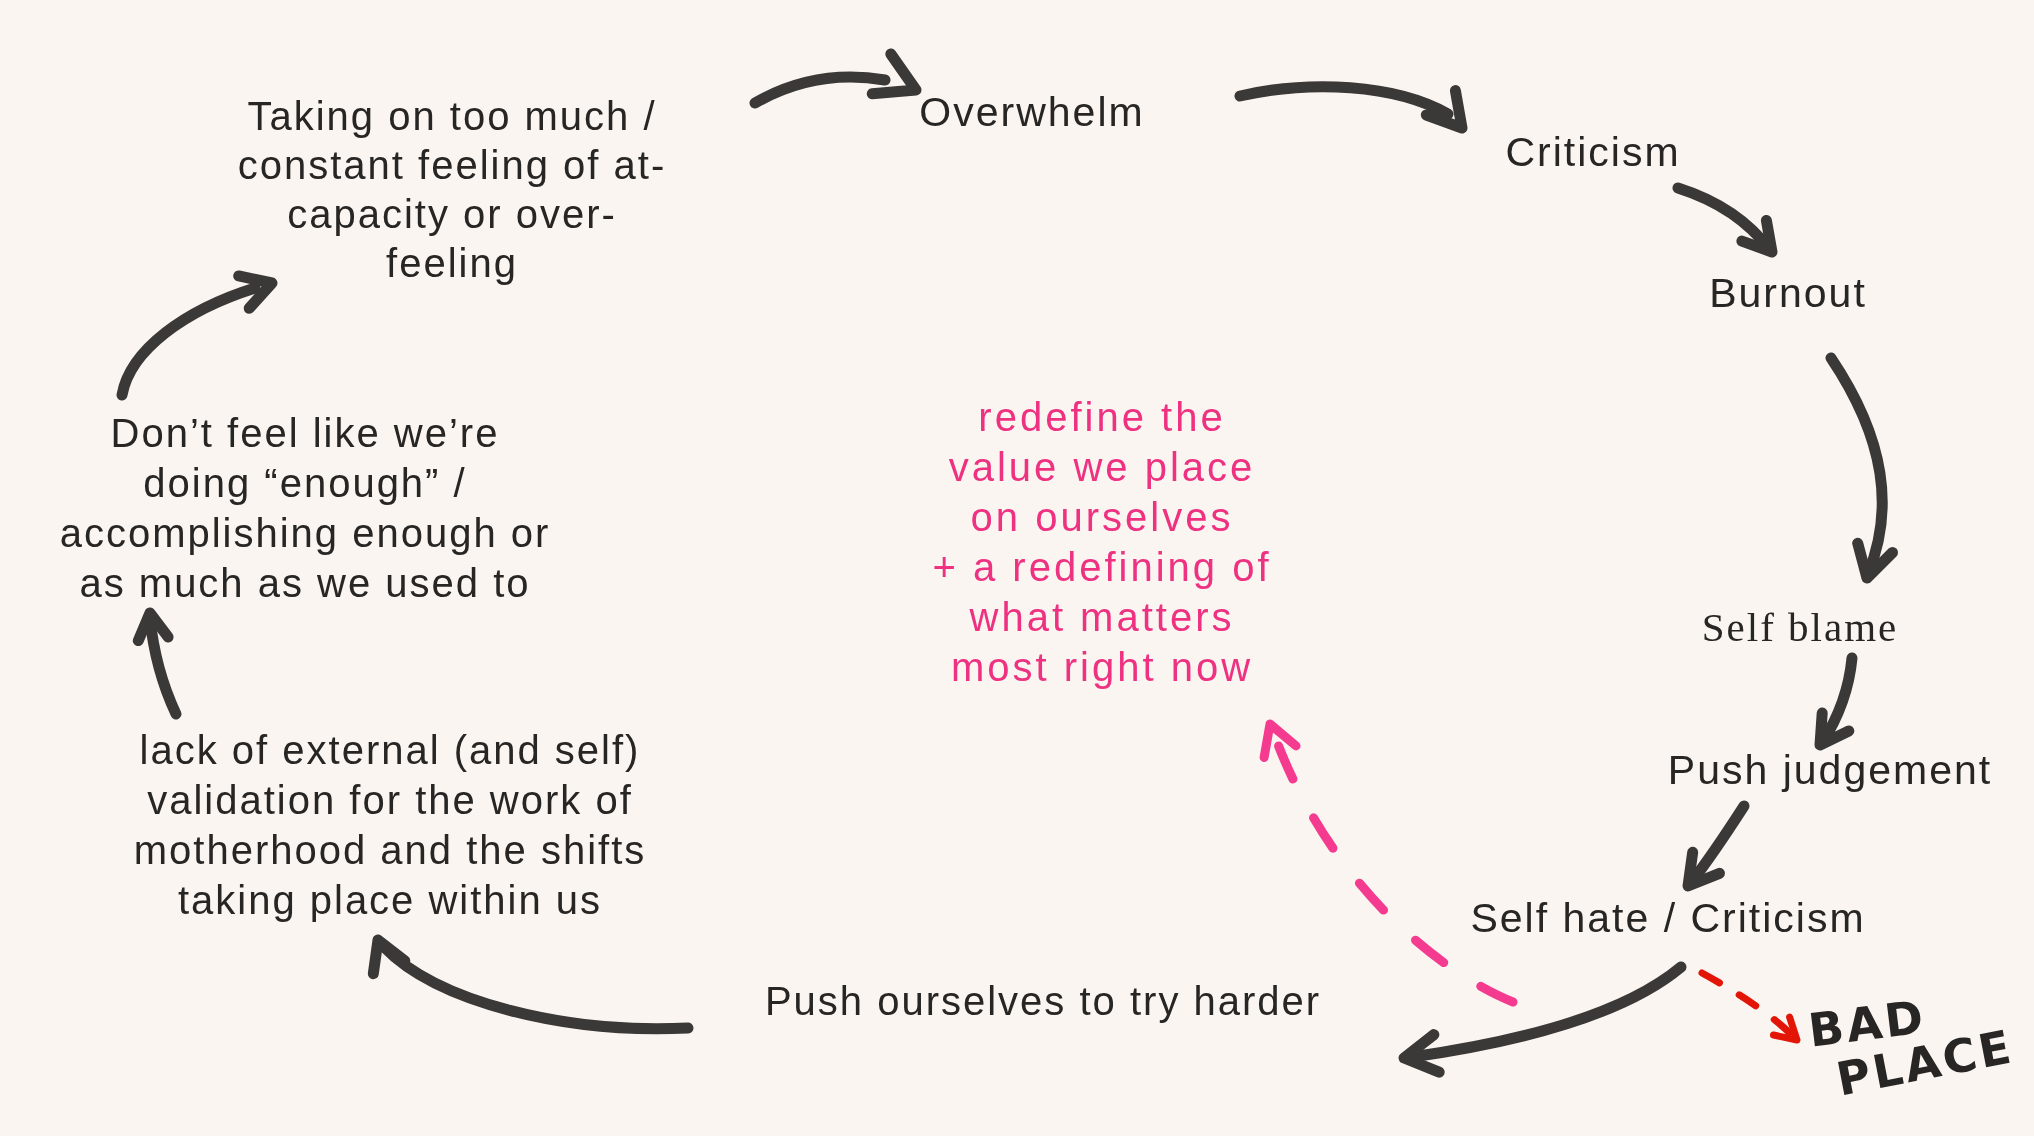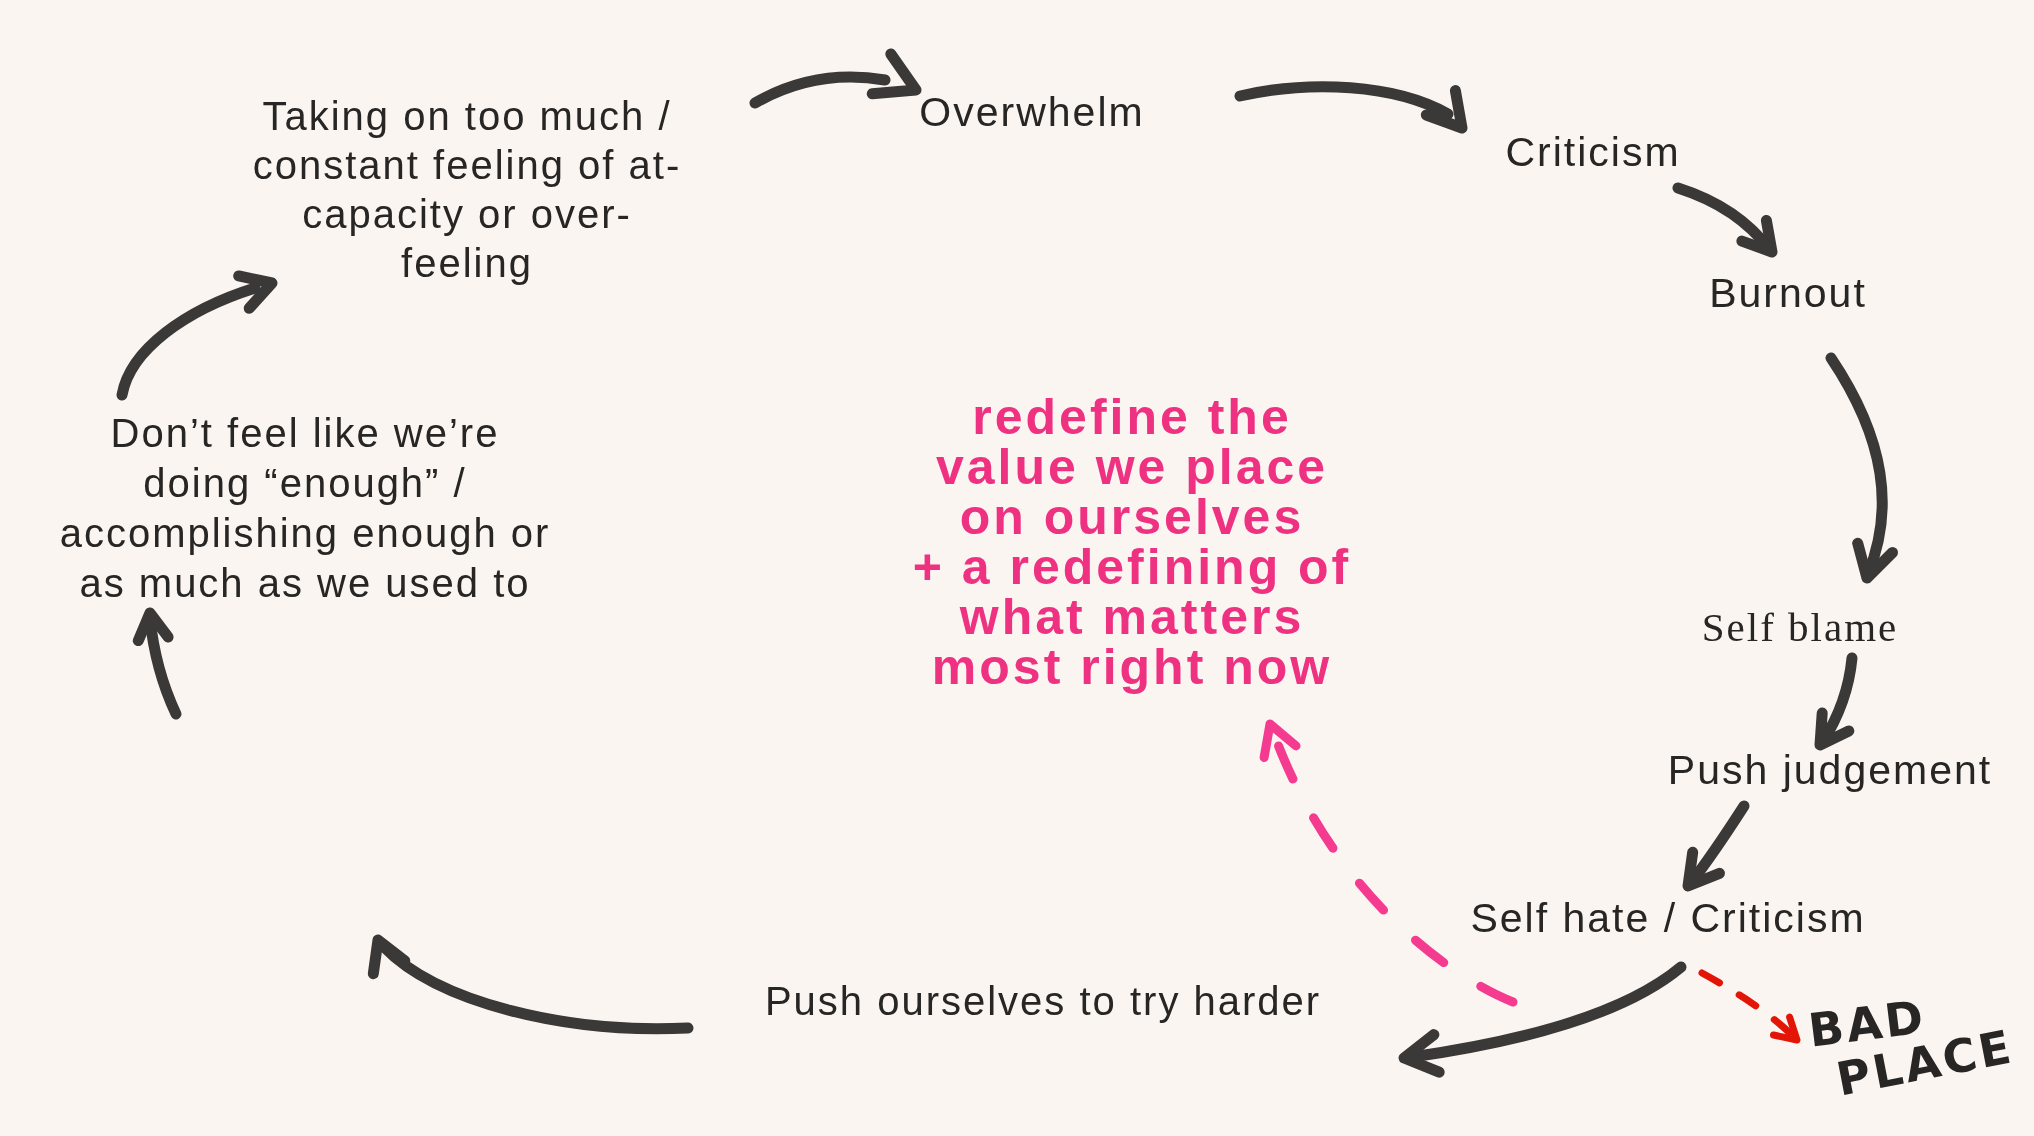--- a/index.html
+++ b/index.html
@@ -21,25 +21,24 @@
     color:var(--text,#272625);
     font-size:40px;
     letter-spacing:2px;
     line-height:49px;
     white-space:nowrap;
     font-weight:400;
   }
   .label{font-size:41px;line-height:44px;}
   .pink{
     color:var(--pink,#ee3180);
-    font-weight:700;
+    font-weight:400;
     letter-spacing:3px;
     line-height:50px;
-    font-size:50px;
-    margin-left:30px;
+    font-size:40px;
   }
   .handwrite{
     position:absolute;
     transform:rotate(-7deg);
     transform-origin:left top;
     color:var(--text,#272625);
     font-family:"DejaVu Sans", sans-serif;
     font-weight:700;
     font-size:46px;
     line-height:46px;
@@ -74,21 +73,21 @@
       <path d="M 1681 967 C 1632 1008 1545 1038 1412 1057" stroke="#3a3938" fill="none" stroke-width="11" stroke-linecap="round"></path>
       <path d="M 1433.9 1034.6 L 1404 1058 L 1439.2 1072.2" stroke="#3a3938" fill="none" stroke-width="11" stroke-linecap="round" stroke-linejoin="round"></path>
       <path d="M 688 1028 C 565 1034 437 1002 384 947" stroke="#3a3938" fill="none" stroke-width="11" stroke-linecap="round"></path>
       <path d="M 404.8 960.9 L 378 940 L 373.3 973.7" stroke="#3a3938" fill="none" stroke-width="11" stroke-linecap="round" stroke-linejoin="round"></path>
       <path d="M 1513 1002 C 1448 976 1332 892 1274 734" stroke="#f43b90" fill="none" stroke-width="9" stroke-linecap="round" stroke-dasharray="36 44"></path>
       <path d="M 1296.0 745.9 L 1270 724 L 1264.1 757.5" stroke="#f43b90" fill="none" stroke-width="9" stroke-linecap="round" stroke-linejoin="round"></path>
       <path d="M 1702 973 C 1744 996 1774 1017 1795 1038" stroke="#e21507" fill="none" stroke-width="7" stroke-linecap="round" stroke-dasharray="20 23"></path>
       <path d="M 1773.5 1035.0 L 1797 1040 L 1789.6 1017.2" stroke="#e21507" fill="none" stroke-width="7" stroke-linecap="round" stroke-linejoin="round"></path>
     </svg>
 
-  <div class="para" style="left:467px;top:92px;text-align:center;">
+  <div class="para" style="left:452px;top:92px;text-align:center;">
     <div>Taking on too much /</div>
     <div>constant feeling of at-</div>
     <div>capacity or over-</div>
     <div>feeling</div>
   </div>
 
   <div class="para label" style="left:1032px;top:90px;">Overwhelm</div>
 
   <div class="para label" style="left:1593px;top:130px;">Criticism</div>
 
@@ -104,20 +103,26 @@
     <div>Push ourselves to try harder</div>
   </div>
 
   <div class="para" style="left:305px;top:408px;line-height:50px;">
     <div>Don’t feel like we’re</div>
     <div>doing “enough” /</div>
     <div>accomplishing enough or</div>
     <div>as much as we used to</div>
   </div>
 
+  <div class="para" style="left:390px;top:725px;line-height:50px;">
+    <div>lack of external (and self)</div>
+    <div>validation for the work of</div>
+    <div>motherhood and the shifts</div>
+    <div>taking place within us</div>
+  </div>
 
   <div class="para pink" style="left:1102px;top:392px;">
     <div>redefine the</div>
     <div>value we place</div>
     <div>on ourselves</div>
     <div>+ a redefining of</div>
     <div>what matters</div>
     <div>most right now</div>
   </div>
 

